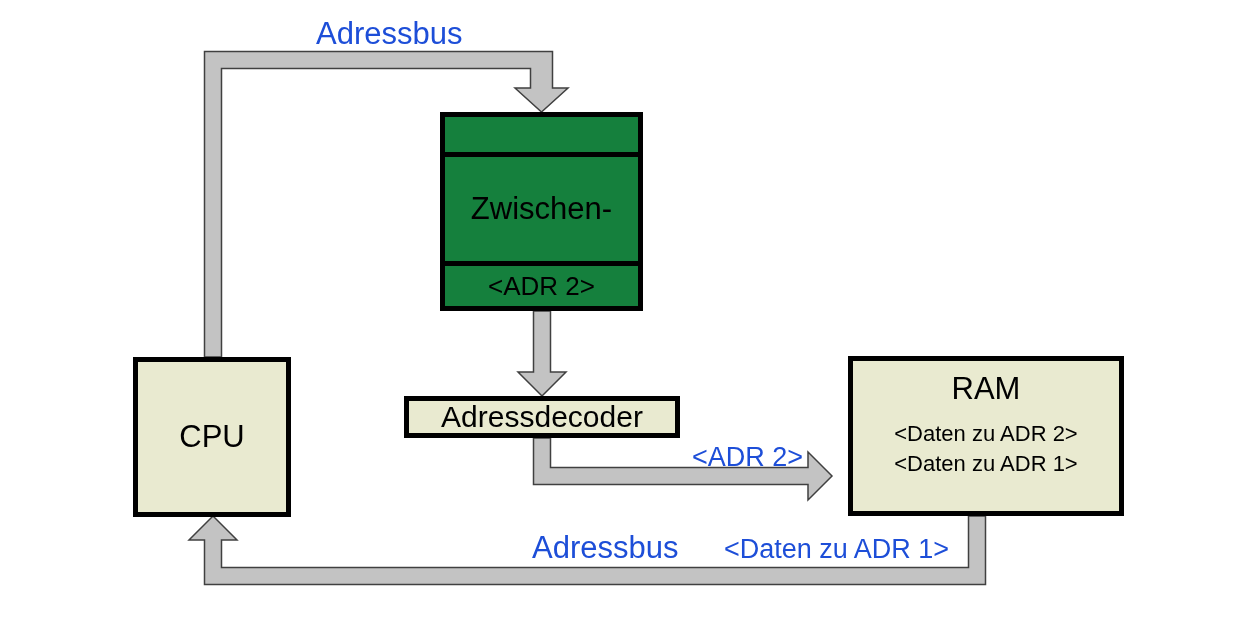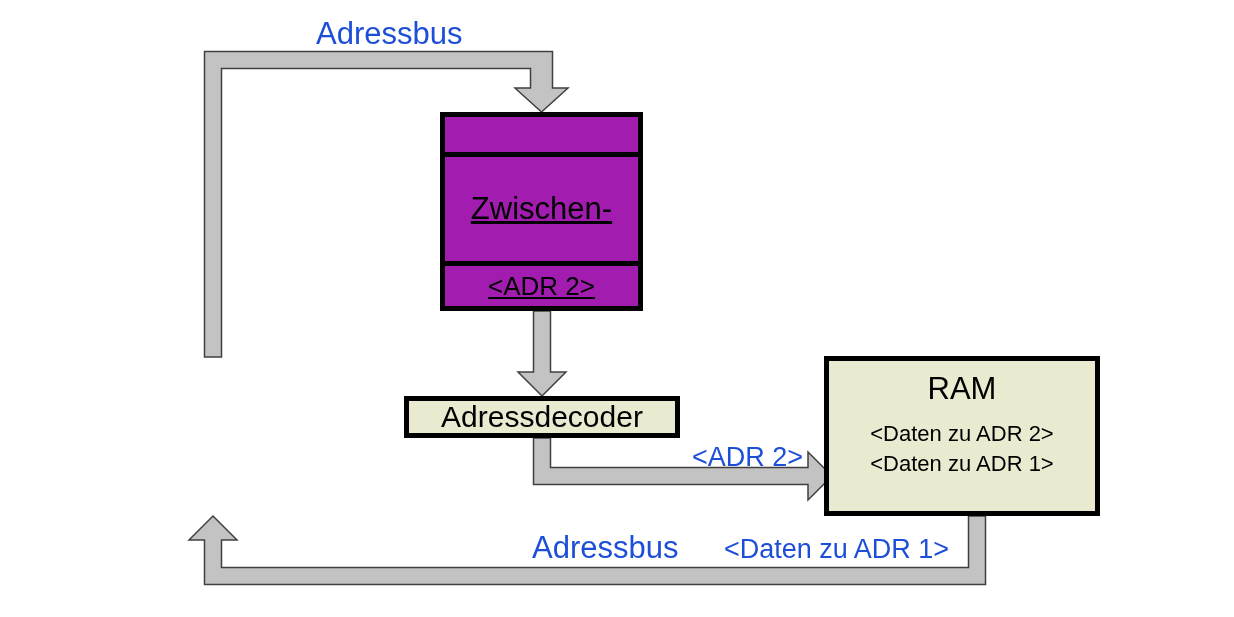--- a/index.html
+++ b/index.html
@@ -63,23 +63,22 @@
     left: 440px;
     top: 112px;
     width: 203px;
     height: 199px;
     padding: 0;
     display: flex;
     flex-direction: column;
   }
   #buffer-box .cell {
     position: relative;
-    background: #a21caf;
+    background: #15803d;
     box-sizing: border-box;
-    text-decoration: underline;
   }
   #buffer-cell-top {
     height: 40px;
     border-bottom: 5px solid #000000;
   }
   #buffer-cell-mid {
     flex: 1 1 auto;
     border-bottom: 5px solid #000000;
     display: flex;
     align-items: center;
@@ -109,21 +108,21 @@
     display: flex;
     align-items: flex-start;
     justify-content: center;
   }
   #decoder-box .box-label {
     position: static;
     font-size: 30px;
   }
   
   #ram-box {
-    left: 824px;
+    left: 848px;
     top: 356px;
     width: 276px;
     height: 160px;
   }
   #ram-title {
     top: 11px;
     font-size: 31px;
   }
   #ram-lines {
     top: 58px;
@@ -202,20 +201,23 @@
              L 204.5,584.5
              L 204.5,540
              L 189,540
              L 213,516
              L 237,540
              L 221.5,540
              L 221.5,567.5
              L 968.5,567.5 Z"></path>
   </svg>
 
+  <div class="box" id="cpu-box">
+    <div class="box-label">CPU</div>
+  </div>
 
   <div class="box" id="buffer-box">
     <div class="cell" id="buffer-cell-top">
       <span></span>
     </div>
     <div class="cell" id="buffer-cell-mid">
       <div class="box-label">
         <div>Zwischen-</div>
       </div>
     </div>

